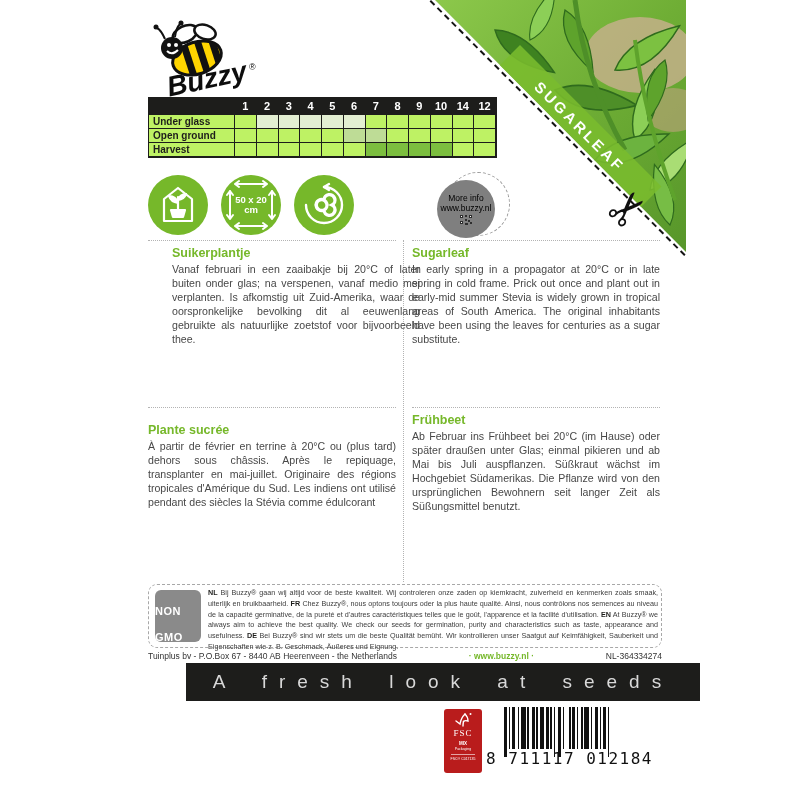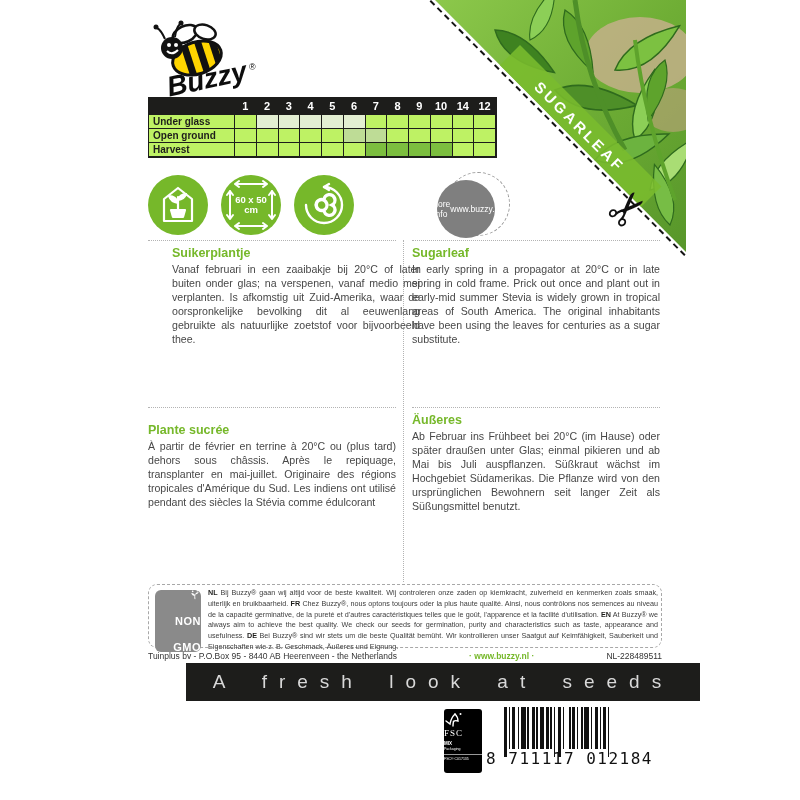--- a/index.html
+++ b/index.html
@@ -25,51 +25,51 @@
     display:grid;grid-template-columns:86px repeat(12,1fr);}
   .cal-cell{border-right:1px solid #1d1d1b;border-bottom:1px solid #1d1d1b;
     display:flex;align-items:center;justify-content:center;height:14px;
     font-size:9.5px;background:#bef264;}
   .cal-head{background:#1d1d1b;color:#fff;font-weight:bold;font-size:11px;height:17px;}
   .cal-label{justify-content:flex-start;padding-left:4px;font-weight:bold;font-size:10px;color:#1d1d1b;}
 
   
   .gcircle{width:60px;height:60px;border-radius:50%;background:#76b82a;
     display:flex;align-items:center;justify-content:center;}
-  .ginfo{width:58px;height:58px;border-radius:50%;background:#7f7f7f;color:#ffffff;
-    display:flex;flex-direction:row;align-items:center;justify-content:center;text-align:center;}
+  .ginfo{width:58px;height:58px;border-radius:50%;background:#7f7f7f;color:#000000;
+    display:flex;flex-direction:column;align-items:center;justify-content:center;text-align:center;}
   .ginfo .l1{font-size:8.5px;}
   .ginfo .l2{font-size:8.5px;font-weight:normal;}
   .dash-ring{width:64px;height:64px;border-radius:50%;border:1.5px dashed #9a9a9a;}
 
   
   .sec-title{font-size:12.5px;font-weight:bold;color:#76b82a;margin:0 0 3px 0;}
   .sec-body{font-size:10.6px;line-height:1.32;color:#474747;text-align:justify;margin:0;}
   .dotline-h{border-top:1.5px dotted #b3b3b3;height:0;}
   .dotline-v{border-left:1.5px dotted #b3b3b3;width:0;}
 
   
   .legal-box{left:148px;top:584px;width:514px;height:64px;border:1.2px dashed #a8a8a8;border-radius:9px;}
-  .nongmo{left:155px;top:590px;width:46px;height:62px;background:#8a8a8a;border-radius:6px;
-    color:#fff;display:flex;flex-direction:column;align-items:flex-end;justify-content:center;line-height:10px;gap:16px;}
+  .nongmo{left:155px;top:590px;width:46px;height:52px;background:#8a8a8a;border-radius:6px;
+    color:#fff;display:flex;flex-direction:column;align-items:flex-start;justify-content:center;line-height:10px;gap:16px;}
   .nongmo .t{font-size:11px;font-weight:bold;letter-spacing:.5px;}
   .legal-text{left:208px;top:588px;width:450px;font-size:7.2px;line-height:1.5;
     color:#3c3c3c;text-align:justify;}
   .legal-text b{color:#1d1d1b;}
 
   
   .addr{left:148px;top:651px;width:514px;display:flex;justify-content:space-between;
     font-size:8.5px;color:#333;}
   .addr .web{color:#76b82a;font-weight:bold;}
   .banner{left:148px;top:663px;width:514px;height:38px;background:#1d1d1b;
     display:flex;align-items:center;justify-content:center;margin-left:38px;}
   .banner span{color:#d9d9d9;font-size:19px;letter-spacing:12px;word-spacing:8px;white-space:nowrap;}
 
-  .fsc{left:444px;top:709px;width:38px;height:64px;background:#000000;border-radius:3px;
-    color:#fff;display:flex;flex-direction:column;padding-top:3px;}
+  .fsc{left:444px;top:709px;width:38px;height:64px;background:#b91c1c;border-radius:3px;
+    color:#fff;display:flex;flex-direction:column;align-items:center;padding-top:3px;}
   .fsc .fsc-name{font-family:"Liberation Serif",serif;font-size:9px;letter-spacing:1px;margin-top:1px;}
   .fsc .mix{font-size:4.5px;font-weight:bold;margin-top:3px;}
   .fsc .pkg{font-size:3.5px;margin-top:1px;}
   .fsc .lic{font-size:3.5px;margin-top:3px;border-top:.5px solid rgba(255,255,255,.6);padding-top:2px;}
 
   .barcode-bars{left:504px;top:707px;width:156px;height:42px;display:flex;align-items:flex-start;background:#fff;}
   .barcode-bars i{display:block;height:100%;}
   .barcode-bars i.g{height:118%;}
   .bc-digits{left:486px;top:749px;width:178px;text-align:left;
     font-family:"DejaVu Sans Mono",monospace;font-size:16px;color:#111;letter-spacing:1.5px;white-space:nowrap;}
@@ -211,21 +211,21 @@
     </svg>
   </div>
   <div class="abs gcircle" style="left:221px;top:175px;flex-direction:column;">
     <svg width="60" height="60" viewBox="0 0 60 60" style="position:absolute;" fill="none" stroke="#fff" stroke-width="2" stroke-linecap="round">
       <path d="M14 9 H46 M14 9 l4 -3 M14 9 l4 3 M46 9 l-4 -3 M46 9 l-4 3"></path>
       <path d="M14 51 H46 M14 51 l4 -3 M14 51 l4 3 M46 51 l-4 -3 M46 51 l-4 3"></path>
       <path d="M9 16 V44 M9 16 l-3 4 M9 16 l3 4 M9 44 l-3 -4 M9 44 l3 -4"></path>
       <path d="M51 16 V44 M51 16 l-3 4 M51 16 l3 4 M51 44 l-3 -4 M51 44 l3 -4"></path>
     </svg>
     <div style="color:#fff;font-size:9.5px;font-weight:bold;line-height:10px;text-align:center;">
-      <div>60 x 50</div>
+      <div>50 x 20</div>
       <div>cm</div>
     </div>
   </div>
   <div class="abs gcircle" style="left:294px;top:175px;">
     <svg width="50" height="50" viewBox="0 0 50 50" fill="none" stroke="#fff" stroke-linecap="round">
       <path d="M25 7 A18 18 0 1 1 7 25" stroke-width="2.4"></path>
       <path d="M25 7 l5 -3 M25 7 l5 3" stroke-width="2.4"></path>
       <path d="M17 25 a5.5 5.5 0 1 1 8 5 a5.5 5.5 0 1 1 0 -10 a5.5 5.5 0 1 1 8 5 a5.5 5.5 0 1 1 -8 5" stroke-width="3.4"></path>
     </svg>
   </div>
@@ -266,21 +266,21 @@
   </div>
   <div class="abs" style="left:412px;top:246px;width:248px;">
     <h3 class="sec-title">Sugarleaf</h3>
     <p class="sec-body">In early spring in a propagator at 20°C or in late spring in cold frame. Prick out once and plant out in early-mid summer Stevia is widely grown in tropical areas of South America. The original inhabitants have been using the leaves for centuries as a sugar substitute.</p>
   </div>
   <div class="abs" style="left:148px;top:413px;width:248px;margin-top:10px;">
     <h3 class="sec-title">Plante sucrée</h3>
     <p class="sec-body">À partir de février en terrine à 20°C ou (plus tard) dehors sous châssis. Après le repiquage, transplanter en mai-juillet. Originaire des régions tropicales d'Amérique du Sud. Les indiens ont utilisé pendant des siècles la Stévia comme édulcorant</p>
   </div>
   <div class="abs" style="left:412px;top:413px;width:248px;">
-    <h3 class="sec-title">Äußeres</h3>
+    <h3 class="sec-title">Frühbeet</h3>
     <p class="sec-body">Ab Februar ins Frühbeet bei 20°C (im Hause) oder später draußen unter Glas; einmal pikieren und ab Mai bis Juli auspflanzen. Süßkraut wächst im Hochgebiet Südamerikas. Die Pflanze wird von den ursprünglichen Bewohnern seit langer Zeit als Süßungsmittel benutzt.</p>
   </div>
 
   <div class="abs legal-box"></div>
   <div class="abs nongmo">
     <svg width="12" height="12" viewBox="0 0 12 12">
       <g fill="#fff">
         <path d="M6 11 Q5.4 8 6 5"></path>
           <path d="M6 7 Q2.5 7 1.5 3.5 Q5.5 3.5 6 7Z"></path>
         <path d="M6 5.5 Q9 5.5 10.5 2.5 Q7 2.2 6 5.5Z"></path>
@@ -297,23 +297,23 @@
     <span>Bij Buzzy® gaan wij altijd voor de beste kwaliteit. Wij controleren onze zaden op kiemkracht, zuiverheid en kenmerken zoals smaak, uiterlijk en bruikbaarheid.</span>
     <b>FR</b>
     <span>Chez Buzzy®, nous optons toujours oder la plus haute qualité. Ainsi, nous contrôlons nos semences au niveau de la capacité germinative, de la pureté et d'autres caractéristiques telles que le goût, l'apparence et la facilité d'utilisation.</span>
     <b>EN</b>
     <span>At Buzzy® we always aim to achieve the best quality. We check our seeds for germination, purity and characteristics such as taste, appearance and usefulness.</span>
     <b>DE</b>
     <span>Bei Buzzy® sind wir stets um die beste Qualität bemüht. Wir kontrollieren unser Saatgut auf Keimfähigkeit, Sauberkeit und Eigenschaften wie z. B. Geschmack, Äußeres und Eignung.</span>
   </div>
 
   <div class="abs addr">
-    <span>Tuinplus bv - P.O.Box 95 - 8440 AB Heerenveen - the Netherlands</span>
+    <span>Tuinplus bv - P.O.Box 67 - 8440 AB Heerenveen - the Netherlands</span>
     <span class="web">· www.buzzy.nl ·</span>
-    <span>NL-228489511</span>
+    <span>NL-364334274</span>
   </div>
 
   <div class="abs banner">
     <span>A fresh look at seeds</span>
   </div>
 
   <div class="abs fsc">
     <svg width="18" height="15" viewBox="0 0 18 15">
       <g stroke="#fff" stroke-width="1.4" fill="none" stroke-linecap="round">
         <path d="M2 9 L6 12 Q7 6 11 2"></path>

